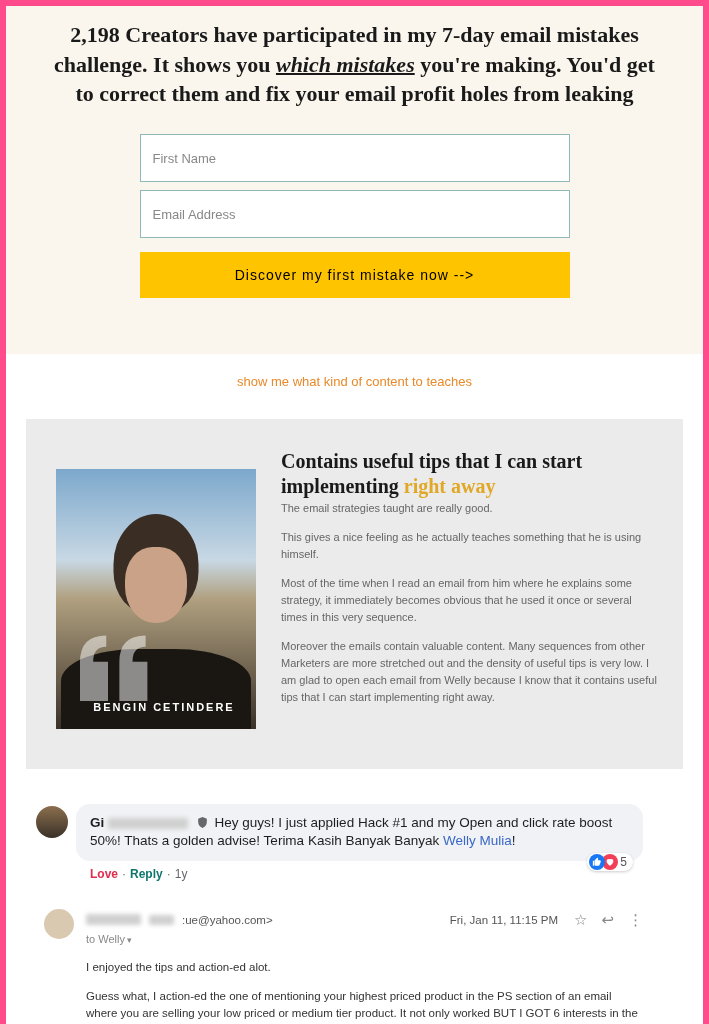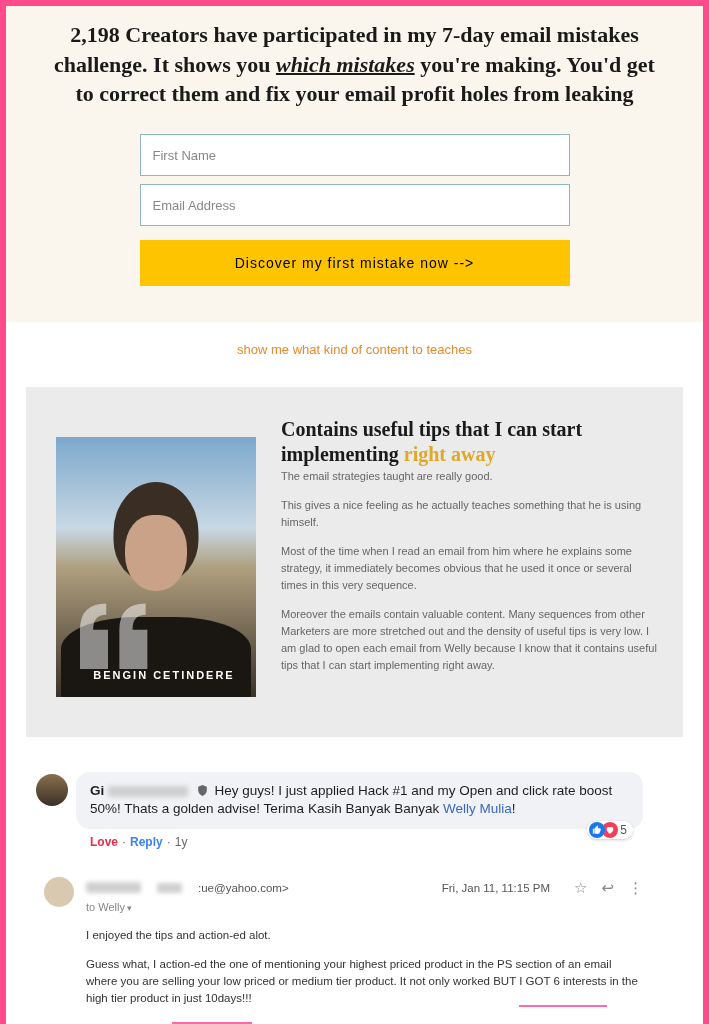--- a/index.html
+++ b/index.html
@@ -9,21 +9,21 @@
     width: 709px;
     margin: 0 auto;
   }
   .pink-frame {
     border: 6px solid #ff4b8b;
     padding: 0;
     min-height: 1024px;
   }
   .hero {
     background: #faf6ed;
-    padding: 14px 40px 36px;
+    padding: 14px 40px 56px;
     text-align: center;
   }
   .hero-headline {
     font-size: 22px;
     font-weight: 700;
     color: #1a1a1a;
     line-height: 1.35;
     margin: 0 auto 25px;
     max-width: 620px;
   }
@@ -31,21 +31,21 @@
     font-style: italic;
     text-decoration: underline;
     text-decoration-thickness: 2px;
   }
   .form-wrap {
     max-width: 430px;
     margin: 0 auto;
   }
   .text-input {
     width: 100%;
-    height: 42px;
+    height: 48px;
     border: 1px solid #8fb8b8;
     background: #fff;
     padding: 0 12px;
     margin-bottom: 8px;
     font-family: Arial, sans-serif;
     font-size: 13px;
     color: #4d7c0f;
   }
   .text-input::placeholder { color: #888; }
   .cta-button {
@@ -183,21 +183,21 @@
   }
   .fb-link { color: #3867c6; }
   .fb-meta {
     font-family: Arial, sans-serif;
     font-size: 12px;
     margin: 6px 0 0 14px;
     color: #65676b;
   }
   .fb-meta .love { color: #e02c4d; font-weight: 600; }
   .fb-meta .dot { margin: 0 4px; }
-  .fb-meta .reply { color: #3b82f6; font-weight: 600; }
+  .fb-meta .reply { color: #0f766e; font-weight: 600; }
   .fb-reactions {
     position: absolute;
     right: 10px; bottom: -10px;
     display: flex;
     align-items: center;
     background: #fff;
     border-radius: 12px;
     padding: 1px 6px 1px 2px;
     box-shadow: 0 1px 3px rgba(0,0,0,0.2);
     font-family: Arial, sans-serif;
@@ -217,21 +217,21 @@
   .email-block {
     padding: 15px 60px 30px 80px;
     font-family: Arial, sans-serif;
     font-size: 12px;
     color: #3c3c3c;
     position: relative;
   }
   .email-header {
     display: flex;
     align-items: center;
-    gap: 16px;
+    gap: 8px;
     margin-bottom: 4px;
   }
   .email-avatar {
     position: absolute;
     left: 38px; top: 13px;
     width: 30px; height: 30px;
     border-radius: 50%;
     background: #d9c9b0;
   }
   .blur-box {

